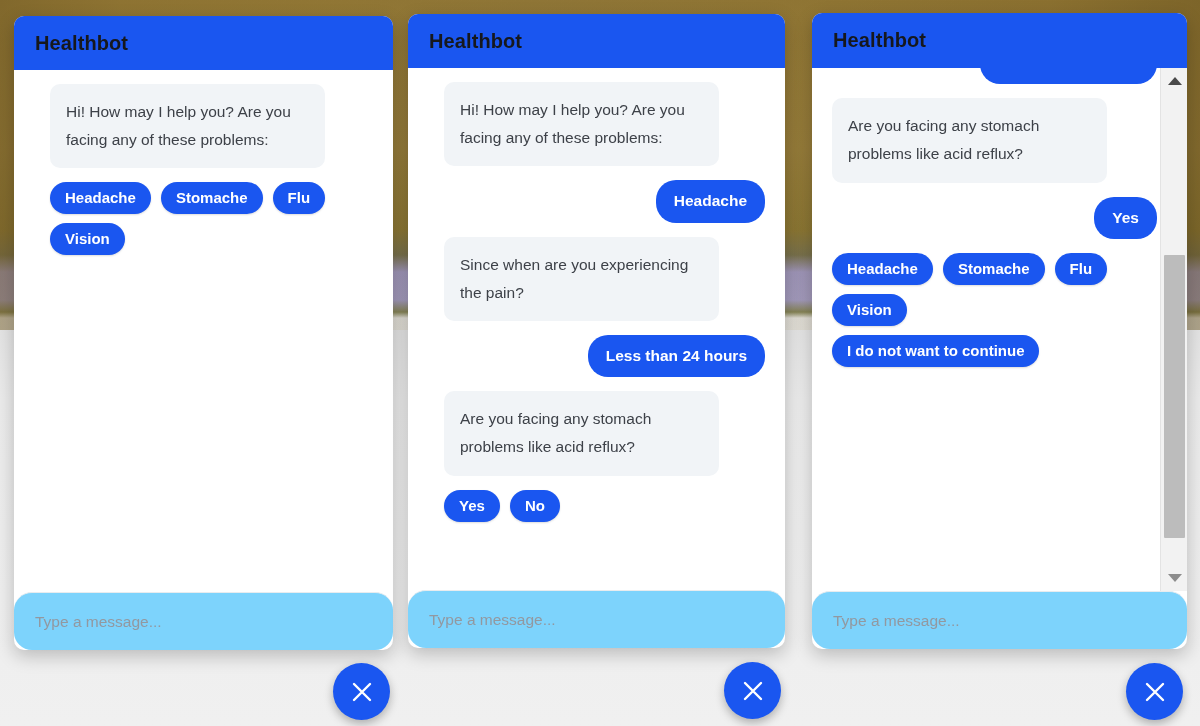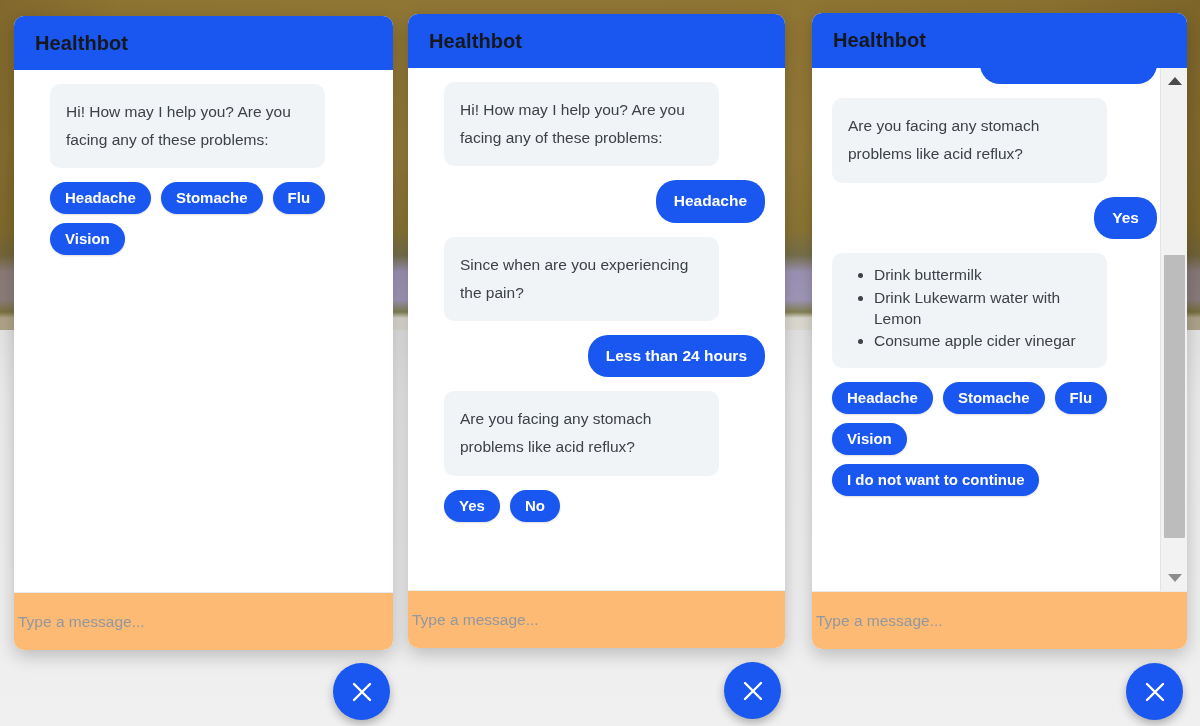--- a/index.html
+++ b/index.html
@@ -190,25 +190,26 @@
     height: 283px;
     background: #bcbcbc;
     border-radius: 1px;
     cursor: pointer;
   }
 
   
   .input-bar {
     flex: 0 0 auto;
     height: 58px;
-    background: #fdba74;
+    background: #7dd3fc;
     border-top: 1px solid #e8ecef;
     display: flex;
     align-items: center;
-    padding-left: 4px;
+    padding-left: 21px;
+    border-radius: 18px;
   }
   .input-bar input {
     border: none;
     outline: none;
     background: transparent;
     font-family: "Liberation Sans", sans-serif;
     font-size: 15.5px;
     color: #3d4148;
     width: 90%;
   }
@@ -295,27 +296,20 @@
 
   <div class="panel panel-3">
     <div class="panel-header">
       <span class="panel-title">Healthbot</span>
     </div>
     <div class="messages">
       <div class="msg-inner" style="top:-26px;">
         <div class="bubble user">Less than 24 hours</div>
         <div class="bubble bot">Are you facing any stomach problems like acid reflux?</div>
         <div class="bubble user">Yes</div>
-        <div class="bubble bot list-bubble">
-          <ul>
-            <li>Drink buttermilk</li>
-            <li>Drink Lukewarm water with Lemon</li>
-            <li>Consume apple cider vinegar</li>
-          </ul>
-        </div>
         <div class="chips">
           <div class="chip">Headache</div>
           <div class="chip">Stomache</div>
           <div class="chip">Flu</div>
           <div class="chip">Vision</div>
           <div class="chip">I do not want to continue</div>
         </div>
       </div>
 
       <div class="scrollbar">

